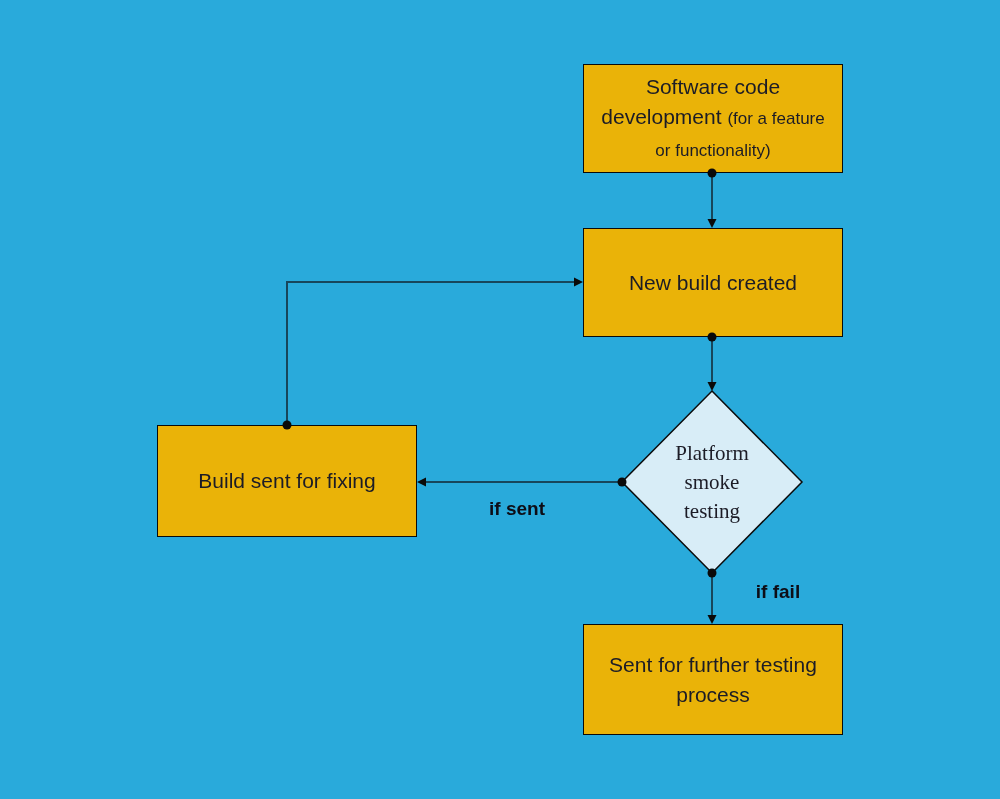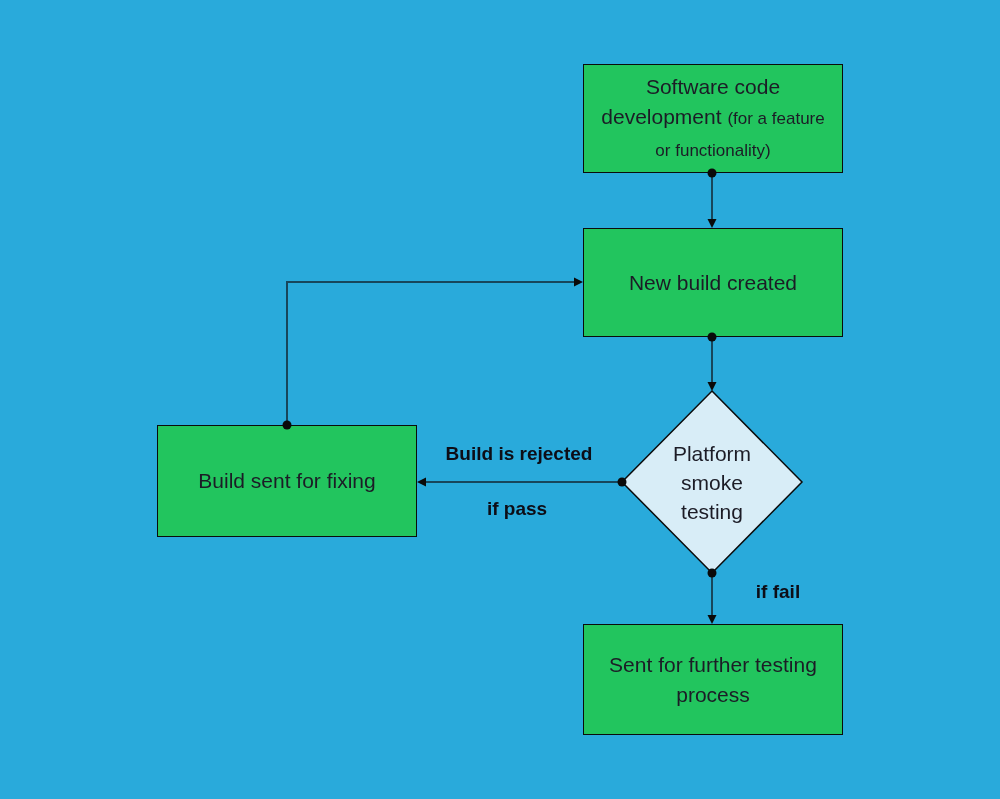--- a/index.html
+++ b/index.html
@@ -16,21 +16,21 @@
   }
   .edges-svg {
     position: absolute;
     left: 0; top: 0;
     width: 1000px; height: 799px;
     z-index: 2;
   }
   .node {
     position: absolute;
     box-sizing: border-box;
-    background: #22c55e;
+    background: #eab308;
     border: 1.5px solid #0b0b0b;
     display: flex;
     align-items: center;
     justify-content: center;
     text-align: center;
     color: #1c1c26;
     font-size: 21px;
     line-height: 30px;
     padding: 0 16px;
     z-index: 1;
@@ -43,21 +43,21 @@
     width: 140px; height: 92px;
     display: flex;
     align-items: center;
     justify-content: center;
     text-align: center;
     color: #1c1c26;
     font-size: 21px;
     line-height: 29px;
     z-index: 3;
   }
-  .diamond-label span { display: inline-block; width: 110px; }
+  .diamond-label span { display: inline-block; width: 110px; font-family: Liberation Serif, serif; }
   .edge-label {
     position: absolute;
     color: #0d0d16;
     font-size: 19px;
     font-weight: bold;
     text-align: center;
     z-index: 3;
   }
   .label-rejected { left: 419px; top: 443px; width: 200px; }
   .label-fail     { left: 467px; top: 498px; width: 100px; }
@@ -129,17 +129,16 @@
   </div>
 
   <div class="node box-further wide-text">
     <div>Sent for further testing process</div>
   </div>
 
   <div class="diamond-label">
     <span>Platform smoke testing</span>
   </div>
 
-  <div class="edge-label label-rejected">Build is rejected</div>
-  <div class="edge-label label-fail">if pass</div>
+  <div class="edge-label label-fail">if sent</div>
   <div class="edge-label label-pass">if fail</div>
 
 </div>
 
 </body></html>

